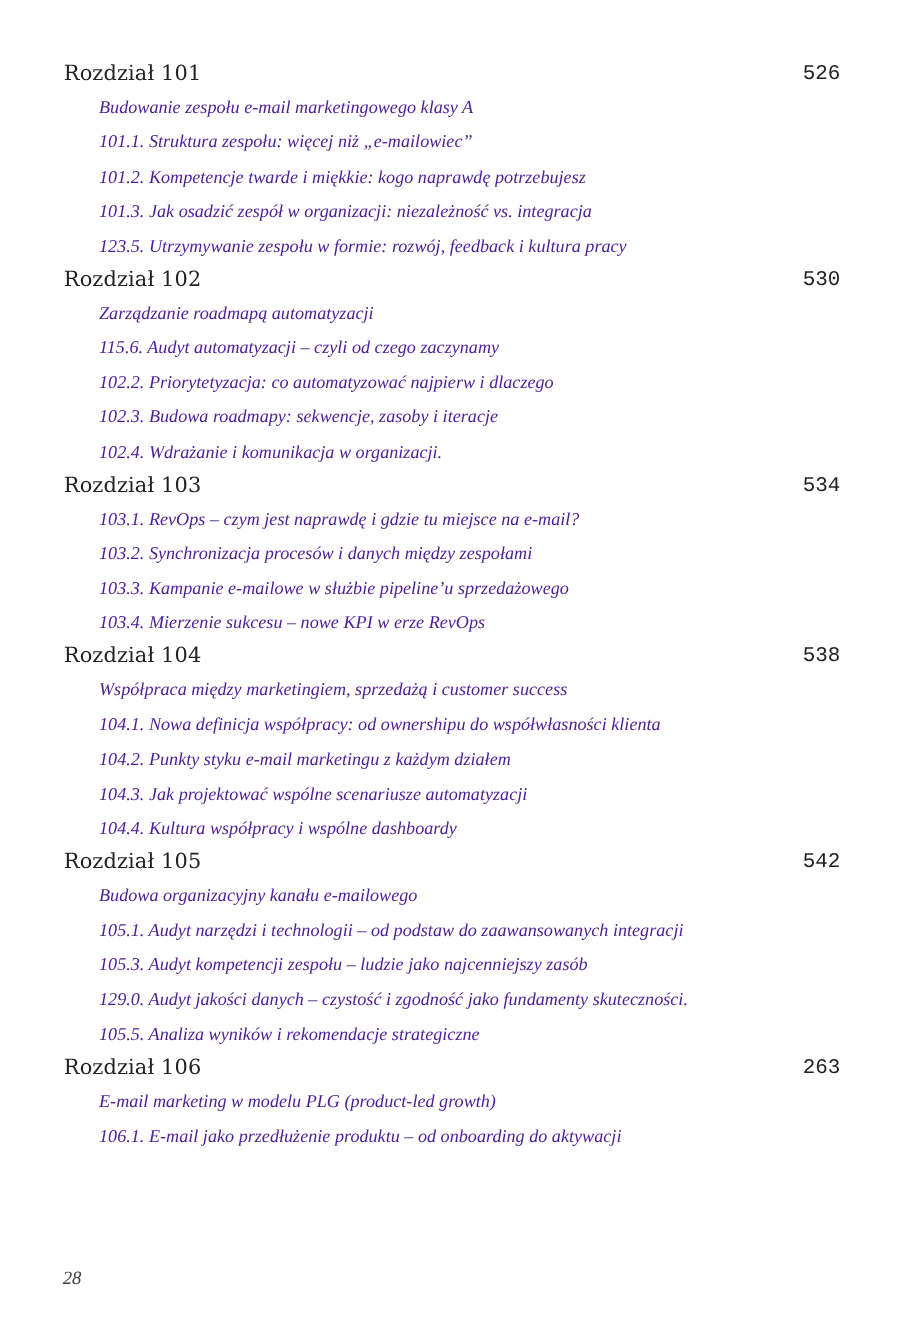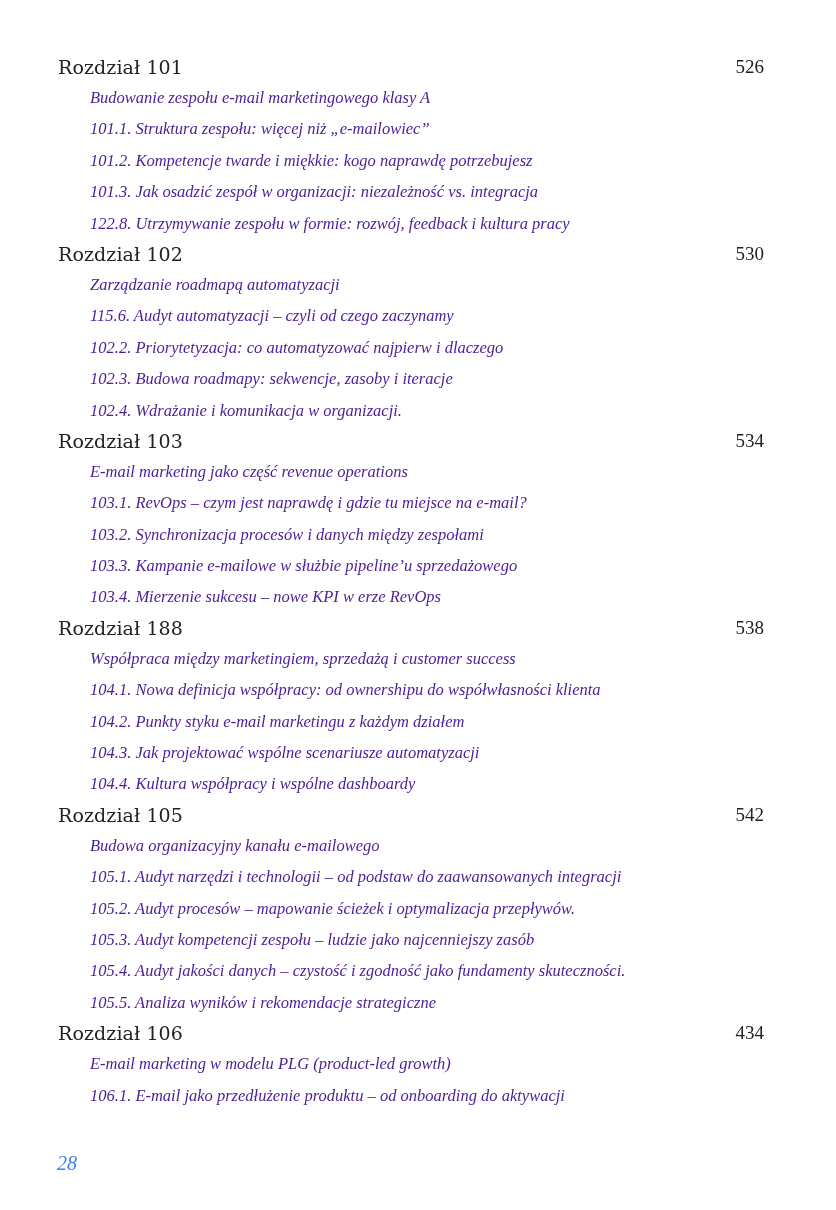--- a/index.html
+++ b/index.html
@@ -5,99 +5,97 @@
   html, body { margin: 0; padding: 0; background: #ffffff; }
   body { width: 836px; height: 1210px; position: relative; overflow: hidden; color: #1a1a1a; }
   .toc { position: absolute; left: 58px; top: 52px; width: 706px; }
   .chapter { margin: 0; }
   .chapter-head {
     display: flex; justify-content: space-between; align-items: flex-end;
     font-family: "DejaVu Serif", serif; font-size: 19px; line-height: 30px; height: 30px;
     color: #222;
   }
   .chapter-title { letter-spacing: 0.1px; }
-  .chapter-page { font-family: Liberation Serif, serif; }
+  .chapter-page { font-family: Liberation Mono, monospace; }
   .item {
     font-family: "Liberation Serif", serif; font-style: italic; font-size: 16.5px;
     line-height: 31.4px; height: 31.4px; padding-left: 32px; color: #4c1d95; white-space: nowrap;
   }
   .page-number {
     position: absolute; left: 57px; top: 1152px;
-    font-family: "Liberation Serif", serif; font-style: italic; font-size: 20px; color: #3b82f6;
+    font-family: "Liberation Serif", serif; font-style: italic; font-size: 17px; color: #404040;
   }
 </style>
 </head>
 <body>
 
 <div class="toc">
 
   <div class="chapter">
     <div class="chapter-head">
       <span class="chapter-title">Rozdział 101</span>
       <span class="chapter-page">526</span>
     </div>
     <div class="item">Budowanie zespołu e-mail marketingowego klasy A</div>
     <div class="item">101.1. Struktura zespołu: więcej niż „e-mailowiec”</div>
     <div class="item">101.2. Kompetencje twarde i miękkie: kogo naprawdę potrzebujesz</div>
     <div class="item">101.3. Jak osadzić zespół w organizacji: niezależność vs. integracja</div>
-    <div class="item">122.8. Utrzymywanie zespołu w formie: rozwój, feedback i kultura pracy</div>
+    <div class="item">123.5. Utrzymywanie zespołu w formie: rozwój, feedback i kultura pracy</div>
   </div>
 
   <div class="chapter">
     <div class="chapter-head">
       <span class="chapter-title">Rozdział 102</span>
       <span class="chapter-page">530</span>
     </div>
     <div class="item">Zarządzanie roadmapą automatyzacji</div>
     <div class="item">115.6. Audyt automatyzacji – czyli od czego zaczynamy</div>
     <div class="item">102.2. Priorytetyzacja: co automatyzować najpierw i dlaczego</div>
     <div class="item">102.3. Budowa roadmapy: sekwencje, zasoby i iteracje</div>
     <div class="item">102.4. Wdrażanie i komunikacja w organizacji.</div>
   </div>
 
   <div class="chapter">
     <div class="chapter-head">
       <span class="chapter-title">Rozdział 103</span>
       <span class="chapter-page">534</span>
     </div>
-    <div class="item">E-mail marketing jako część revenue operations</div>
     <div class="item">103.1. RevOps – czym jest naprawdę i gdzie tu miejsce na e-mail?</div>
     <div class="item">103.2. Synchronizacja procesów i danych między zespołami</div>
     <div class="item">103.3. Kampanie e-mailowe w służbie pipeline’u sprzedażowego</div>
     <div class="item">103.4. Mierzenie sukcesu – nowe KPI w erze RevOps</div>
   </div>
 
   <div class="chapter">
     <div class="chapter-head">
-      <span class="chapter-title">Rozdział 188</span>
+      <span class="chapter-title">Rozdział 104</span>
       <span class="chapter-page">538</span>
     </div>
     <div class="item">Współpraca między marketingiem, sprzedażą i customer success</div>
     <div class="item">104.1. Nowa definicja współpracy: od ownershipu do współwłasności klienta</div>
     <div class="item">104.2. Punkty styku e-mail marketingu z każdym działem</div>
     <div class="item">104.3. Jak projektować wspólne scenariusze automatyzacji</div>
     <div class="item">104.4. Kultura współpracy i wspólne dashboardy</div>
   </div>
 
   <div class="chapter">
     <div class="chapter-head">
       <span class="chapter-title">Rozdział 105</span>
       <span class="chapter-page">542</span>
     </div>
     <div class="item">Budowa organizacyjny kanału e-mailowego</div>
     <div class="item">105.1. Audyt narzędzi i technologii – od podstaw do zaawansowanych integracji</div>
-    <div class="item">105.2. Audyt procesów – mapowanie ścieżek i optymalizacja przepływów.</div>
     <div class="item">105.3. Audyt kompetencji zespołu – ludzie jako najcenniejszy zasób</div>
-    <div class="item">105.4. Audyt jakości danych – czystość i zgodność jako fundamenty skuteczności.</div>
+    <div class="item">129.0. Audyt jakości danych – czystość i zgodność jako fundamenty skuteczności.</div>
     <div class="item">105.5. Analiza wyników i rekomendacje strategiczne</div>
   </div>
 
   <div class="chapter">
     <div class="chapter-head">
       <span class="chapter-title">Rozdział 106</span>
-      <span class="chapter-page">434</span>
+      <span class="chapter-page">263</span>
     </div>
     <div class="item">E-mail marketing w modelu PLG (product-led growth)</div>
     <div class="item">106.1. E-mail jako przedłużenie produktu – od onboarding do aktywacji</div>
   </div>
 </div>
 
 <div class="page-number">28</div>
 
 </body></html>

